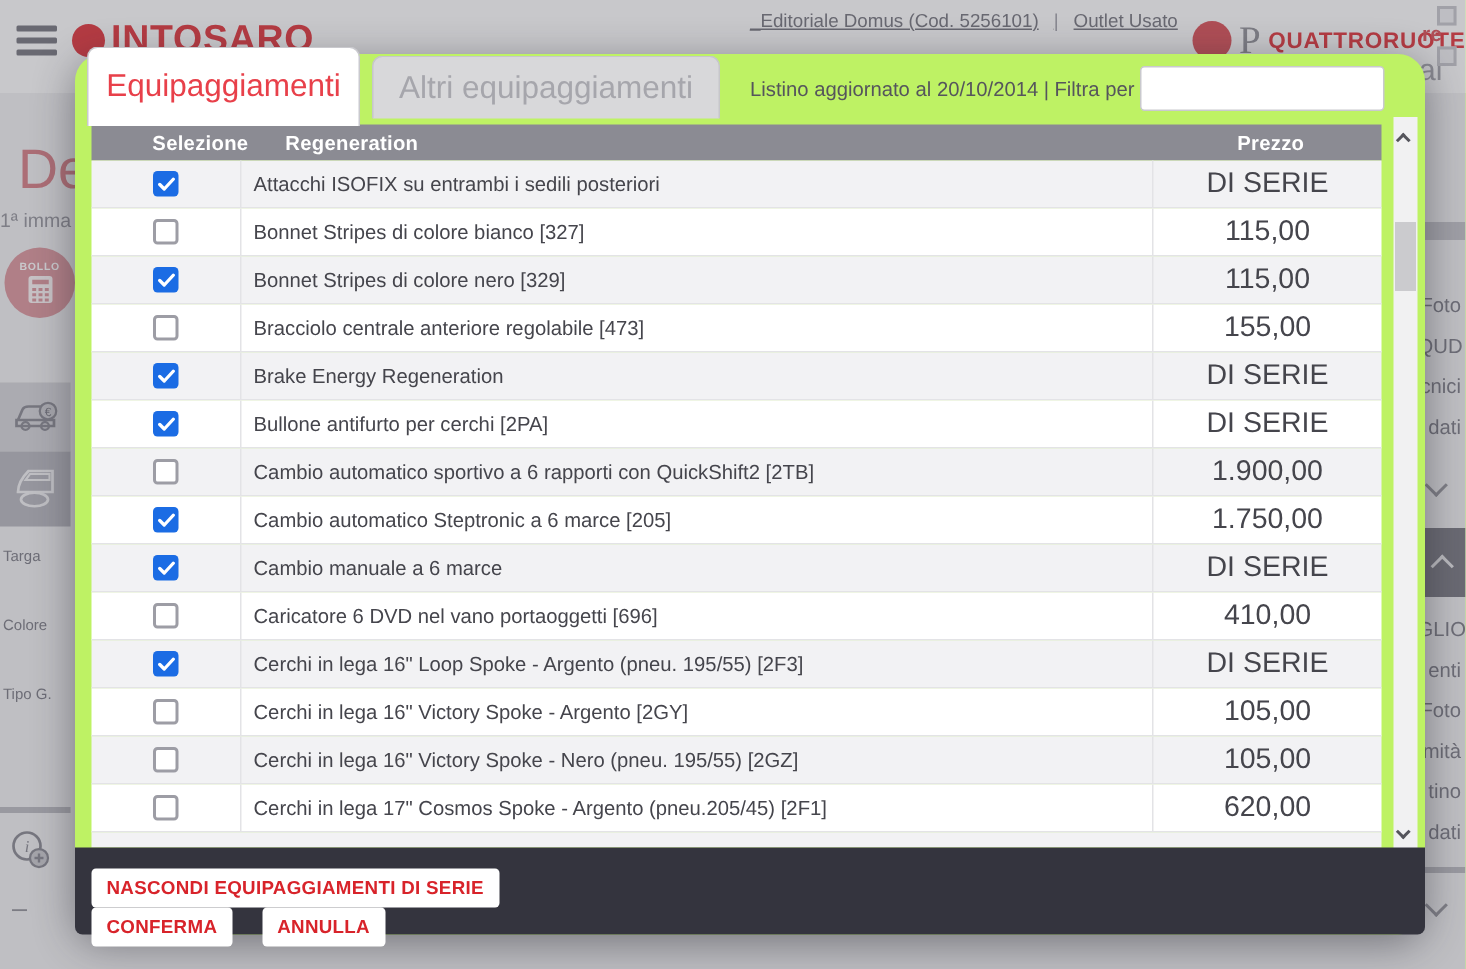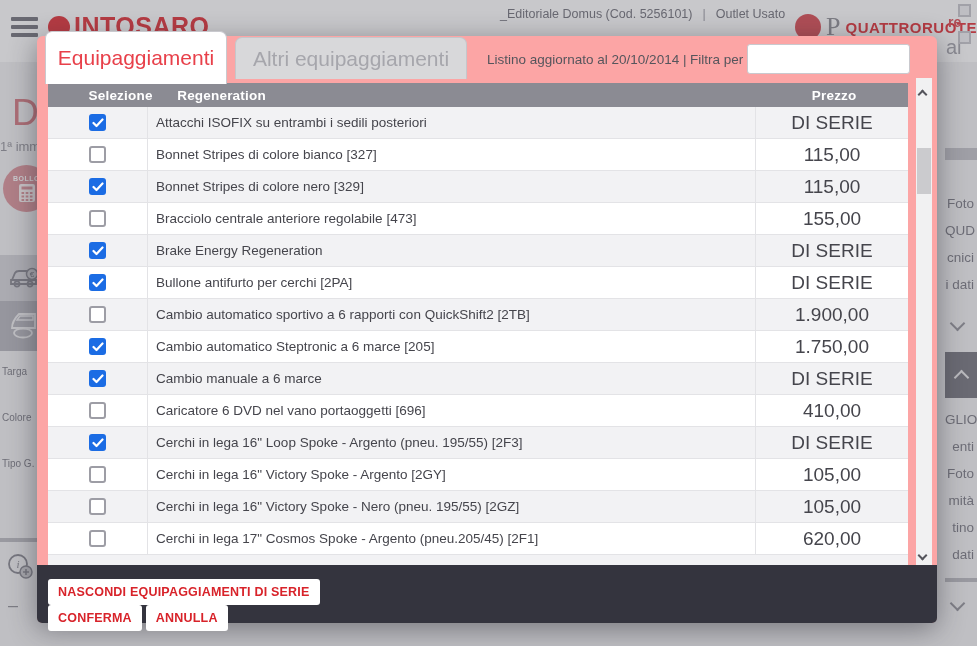--- a/index.html
+++ b/index.html
@@ -7,21 +7,21 @@
   body { font-family:"Liberation Sans", sans-serif; background:#c9c9cd; position:relative; }
 
   
   .backdrop { position:absolute; inset:0; background:#f0f0f1; }
   .topbar { position:absolute; top:0; left:0; right:0; height:62px; background:#fdfdfd;padding-left:32px; }
   .hamburger { position:absolute; left:11px; top:17px; width:28px; height:22px; cursor:pointer; }
   .hamburger span { display:block; width:27px; height:4px; background:#6e6e77; border-radius:1px; margin-bottom:4px; }
   .brand-left { position:absolute; left:48px; top:12px; display:flex; align-items:center; gap:4px;
                 color:#e02830; font-weight:bold; font-size:25px; letter-spacing:.5px; white-space:nowrap; }
   .brand-dot { width:22px; height:22px; border-radius:50%; background:#e02830; display:inline-block; }
-  .acct { position:absolute; left:500px; top:7px; font-size:12.5px; color:#6d6d76; white-space:nowrap; }
+  .acct { position:absolute; left:500px; top:7px; font-size:12.5px; color:#6d6d76; white-space:nowrap;text-decoration:underline; }
   .acct .sep { margin:0 10px; color:#9a9aa2; }
   .brand-right { position:absolute; left:795px; top:12px; display:flex; align-items:center; gap:5px; white-space:nowrap; }
   .brand-circle { width:26px; height:26px; border-radius:50%; background:#d8454d; display:inline-block; }
   .brand-p { font-size:26px; color:#8a8a92; font-family:"Liberation Serif", serif; }
   .brand-right .wordmark { color:#e02830; font-weight:bold; font-size:15px; letter-spacing:.5px; }
   .frag-re { position:absolute; left:948px; top:14px; color:#d8454d; font-weight:bold; font-size:14px; }
   .frag-al { position:absolute; left:946px; top:36px; color:#a0a0a8; font-size:20px; }
   .corner-sq { position:absolute; width:13px; height:13px; border:2px solid #c3c3c8; background:#efeff1; }
   .sq1 { left:958px; top:4px; } .sq2 { left:958px; top:31px; }
 
@@ -51,22 +51,22 @@
   .rchev1 { position:absolute; left:952px; top:318px; }
   .dark-band-r { position:absolute; left:945px; top:352px; width:32px; height:46px; background:#6f6f79;
                  display:flex; align-items:center; justify-content:center; }
   .dark-band-r .chev { border-color:#e8e8ea; margin-top:5px; }
   .rchev2 { position:absolute; left:952px; top:598px; }
   .divider-r { position:absolute; left:945px; top:578px; width:32px; height:4px; background:#b7b7bd; }
 
   .overlay { position:absolute; inset:0; background:rgba(96,96,105,0.34); }
 
   
-  .modal { position:absolute; left:37px; top:36px; width:900px; height:587px; background:#fca5a5;
-           border-radius:6px; box-shadow:0 6px 28px rgba(30,30,40,.45); }
+  .modal { position:absolute; left:50px; top:36px; width:900px; height:587px; background:#bef264;
+           border-radius:18px; box-shadow:0 6px 28px rgba(30,30,40,.45); }
   .tab { position:absolute; border-radius:7px 7px 0 0; font-size:21px; display:flex; align-items:center; justify-content:center; cursor:pointer; }
   .tab-active { left:8px; top:-5px; width:182px; height:53px; background:#fff; border:1px solid #c9c9ce; border-bottom:none; color:#e8404a; z-index:2; }
   .tab-inactive { left:198px; top:1px; width:232px; height:42px; background:#d8d8da; border:1px solid #c6c6ca; border-bottom:none; color:#a6a6ac; }
   .listino { position:absolute; left:450px; top:16px; font-size:13.5px; color:#55555c; white-space:nowrap; }
   .filter-label { position:absolute; left:653px; top:16px; font-size:13.5px; color:#55555c; }
   .filter-input { position:absolute; left:710px; top:8px; width:163px; height:30px; border:1px solid #c9c9ce; border-radius:3px;
                   font-size:13px; padding:0 8px; color:#444; outline:none; }
 
   .t-head { position:absolute; left:11px; top:47px; width:860px; height:24px; background:#8b8b93; color:#fff;
             display:flex; align-items:center; font-size:13.5px; font-weight:bold; letter-spacing:.2px; }
@@ -88,21 +88,21 @@
   .scrollbar { position:absolute; left:879px; top:42px; width:16px; height:489px; background:#f1f1f2; }
   .sb-arrow { position:absolute; left:3px; }
   .sb-arrow .chev { width:7px; height:7px; border-color:#55555c; }
   .sb-up { top:6px; } .sb-down { bottom:4px; }
   .sb-thumb { position:absolute; left:1px; top:70px; width:14px; height:46px; background:#cbcbce; }
 
   .m-footer { position:absolute; left:0; bottom:0; width:900px; height:58px; background:#34343e; border-radius:0 0 5px 5px;
               display:flex; justify-content:space-between; padding:14px 16px 0 11px;flex-direction:column; }
   .btn { height:26px; background:#fff; border:none; border-radius:3px; color:#d8232a; font-weight:bold; font-size:12.5px;
          font-family:"Liberation Sans", sans-serif; padding:0 10px; letter-spacing:.2px; cursor:pointer; }
-  .btn-group { display:flex; gap:4px; }
+  .btn-group { display:flex; gap:20px; }
   svg { display:block; }
 </style>
 </head>
 <body>
 
 <div class="backdrop">
   <div class="topbar">
     <div class="hamburger">
         <span></span>
         <span></span>

